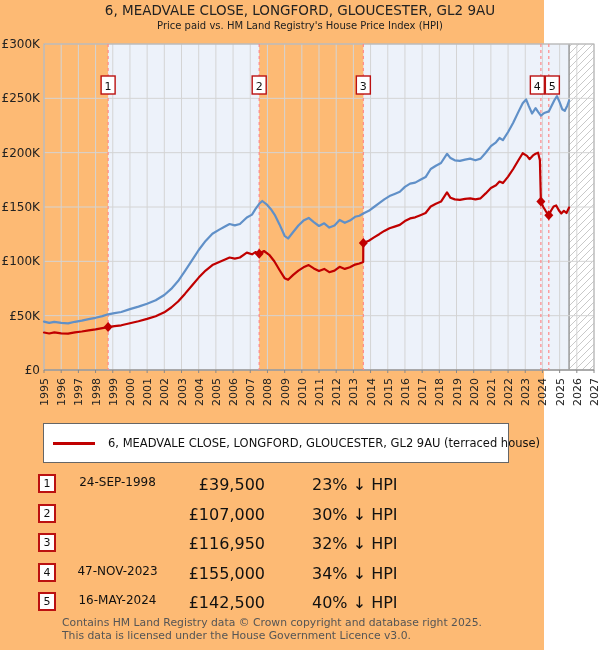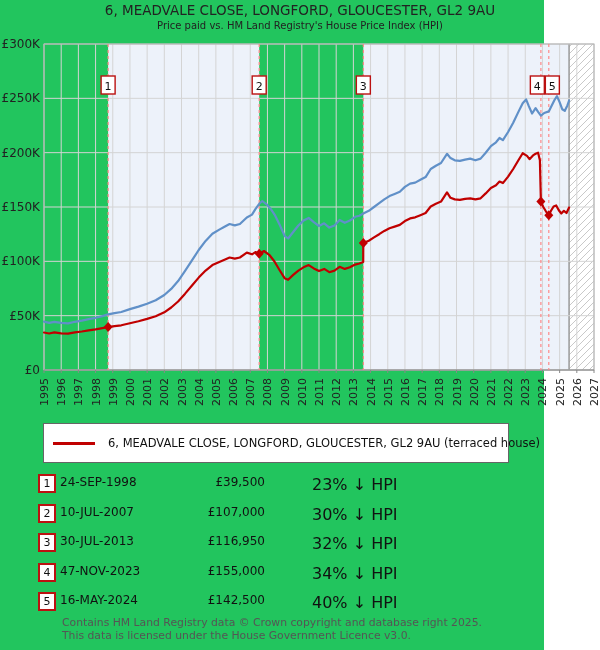--- a/index.html
+++ b/index.html
@@ -1,32 +1,32 @@
 <!DOCTYPE html>
 <html><head>
 <meta charset="utf-8">
 <style>
   html,body{margin:0;padding:0;background:#fff;}
   body{width:600px;height:650px;overflow:hidden;font-family:"DejaVu Sans","Liberation Sans",sans-serif;}
-  #stage{position:relative;width:544px;height:650px;background:#22c55e;}
+  #stage{position:relative;width:544px;height:650px;background:#fdba74;}
   .title-line{position:absolute;left:0;width:600px;text-align:center;color:#222;}
   #title1{top:2px;font-size:13.5px;}
   #title2{top:20px;font-size:10px;}
   #chart-svg{position:absolute;left:0;top:0;}
   #legend-box{position:absolute;left:43px;top:423px;width:464px;height:38px;border:1px solid #666;background:#fff;
     display:flex;flex-direction:column;justify-content:center;gap:12px;}
   .legend-row{display:flex;align-items:center;height:15px;}
   .legend-swatch{display:inline-block;width:42px;height:3px;margin-left:9px;margin-right:13px;flex:0 0 auto;}
   .legend-label{font-size:11.5px;color:#111;white-space:nowrap;}
   #sales-table{position:absolute;left:0;top:474px;width:600px;}
   .sale-row{position:relative;height:29.6px;}
   .sale-num{position:absolute;left:38px;top:0;width:14px;height:15px;border:2px solid #bb1111;background:#fff;
     font-size:11px;color:#111;text-align:center;line-height:15px;}
-  .sale-date{position:absolute;left:60px;top:1px;width:115px;font-size:12px;color:#111;}
-  .sale-price{position:absolute;left:180px;top:1px;width:85px;font-size:12px;color:#111;text-align:right;}
+  .sale-date{position:absolute;left:60px;top:1px;width:115px;font-size:12px;color:#111;text-align:center;}
+  .sale-price{position:absolute;left:180px;top:1px;width:85px;font-size:16px;color:#111;text-align:right;}
   .sale-delta{position:absolute;left:312px;top:1px;width:120px;font-size:16px;color:#111;text-align:left;}
   #footer{position:absolute;left:38px;top:617px;width:560px;font-size:10.8px;line-height:12.5px;color:#555;margin-left:24px;}
 </style>
 </head>
 <body>
 
 <div id="stage">
   <div class="title-line" id="title1">6, MEADVALE CLOSE, LONGFORD, GLOUCESTER, GL2 9AU</div>
   <div class="title-line" id="title2">Price paid vs. HM Land Registry's House Price Index (HPI)</div>
 
@@ -188,27 +188,25 @@
 
   <div id="sales-table">
       <div class="sale-row">
         <span class="sale-num">1</span>
         <span class="sale-date">24-SEP-1998</span>
         <span class="sale-price">£39,500</span>
         <span class="sale-delta">23% ↓ HPI</span>
       </div>
       <div class="sale-row">
         <span class="sale-num">2</span>
-        <span class="sale-date">10-JUL-2007</span>
         <span class="sale-price">£107,000</span>
         <span class="sale-delta">30% ↓ HPI</span>
       </div>
       <div class="sale-row">
         <span class="sale-num">3</span>
-        <span class="sale-date">30-JUL-2013</span>
         <span class="sale-price">£116,950</span>
         <span class="sale-delta">32% ↓ HPI</span>
       </div>
       <div class="sale-row">
         <span class="sale-num">4</span>
         <span class="sale-date">47-NOV-2023</span>
         <span class="sale-price">£155,000</span>
         <span class="sale-delta">34% ↓ HPI</span>
       </div>
       <div class="sale-row">

